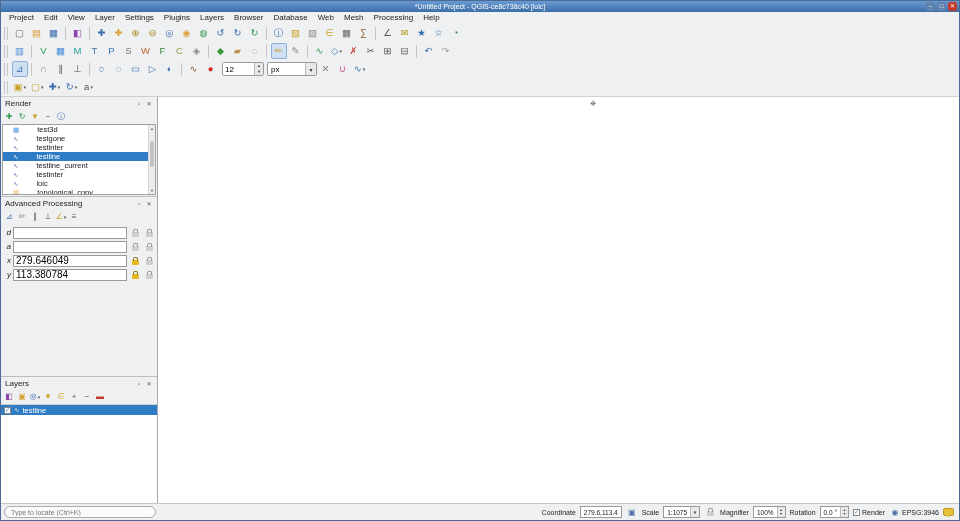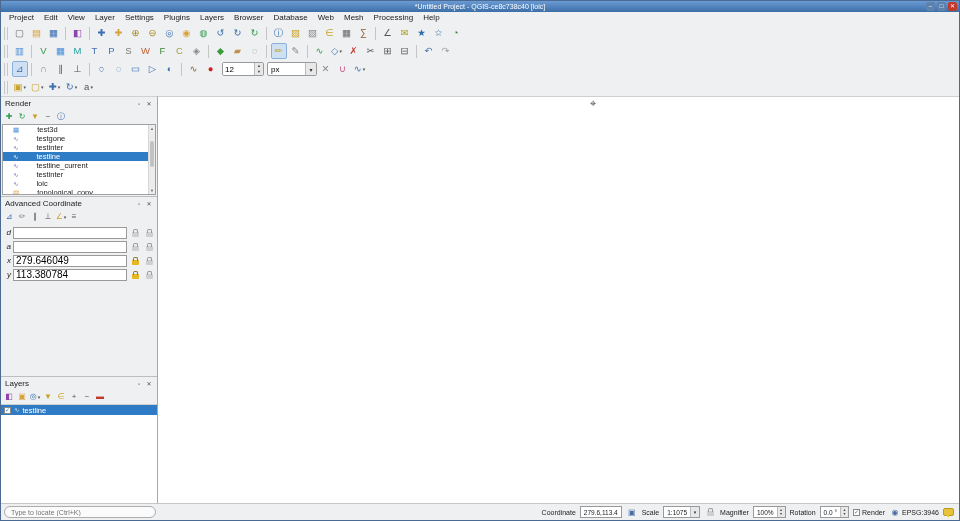--- a/index.html
+++ b/index.html
@@ -302,21 +302,21 @@
           <div class="scrollbar">
             <div class="sb-btn">▲</div>
             <div class="sb-thumb"></div>
             <div class="sb-btn sb-bottom">▼</div>
           </div>
         </div>
       </div>
 
       <div class="dock dock-adv">
         <div class="dock-title">
-          <span>Advanced Coordinate</span>
+          <span>Advanced Processing</span>
           <span class="dock-btns">
             <span class="dock-btn">▫</span>
             <span class="dock-btn">✕</span>
           </span>
         </div>
         <div class="dock-toolbar">
             <span class="dbtn" style="color: rgb(58, 111, 176);">⊿</span>
             <span class="dbtn" style="color: rgb(138, 138, 138);">✏</span>
             <span class="dbtn" style="color: rgb(85, 85, 85);">∥</span>
             <span class="dbtn" style="color: rgb(85, 85, 85);">⊥</span>

